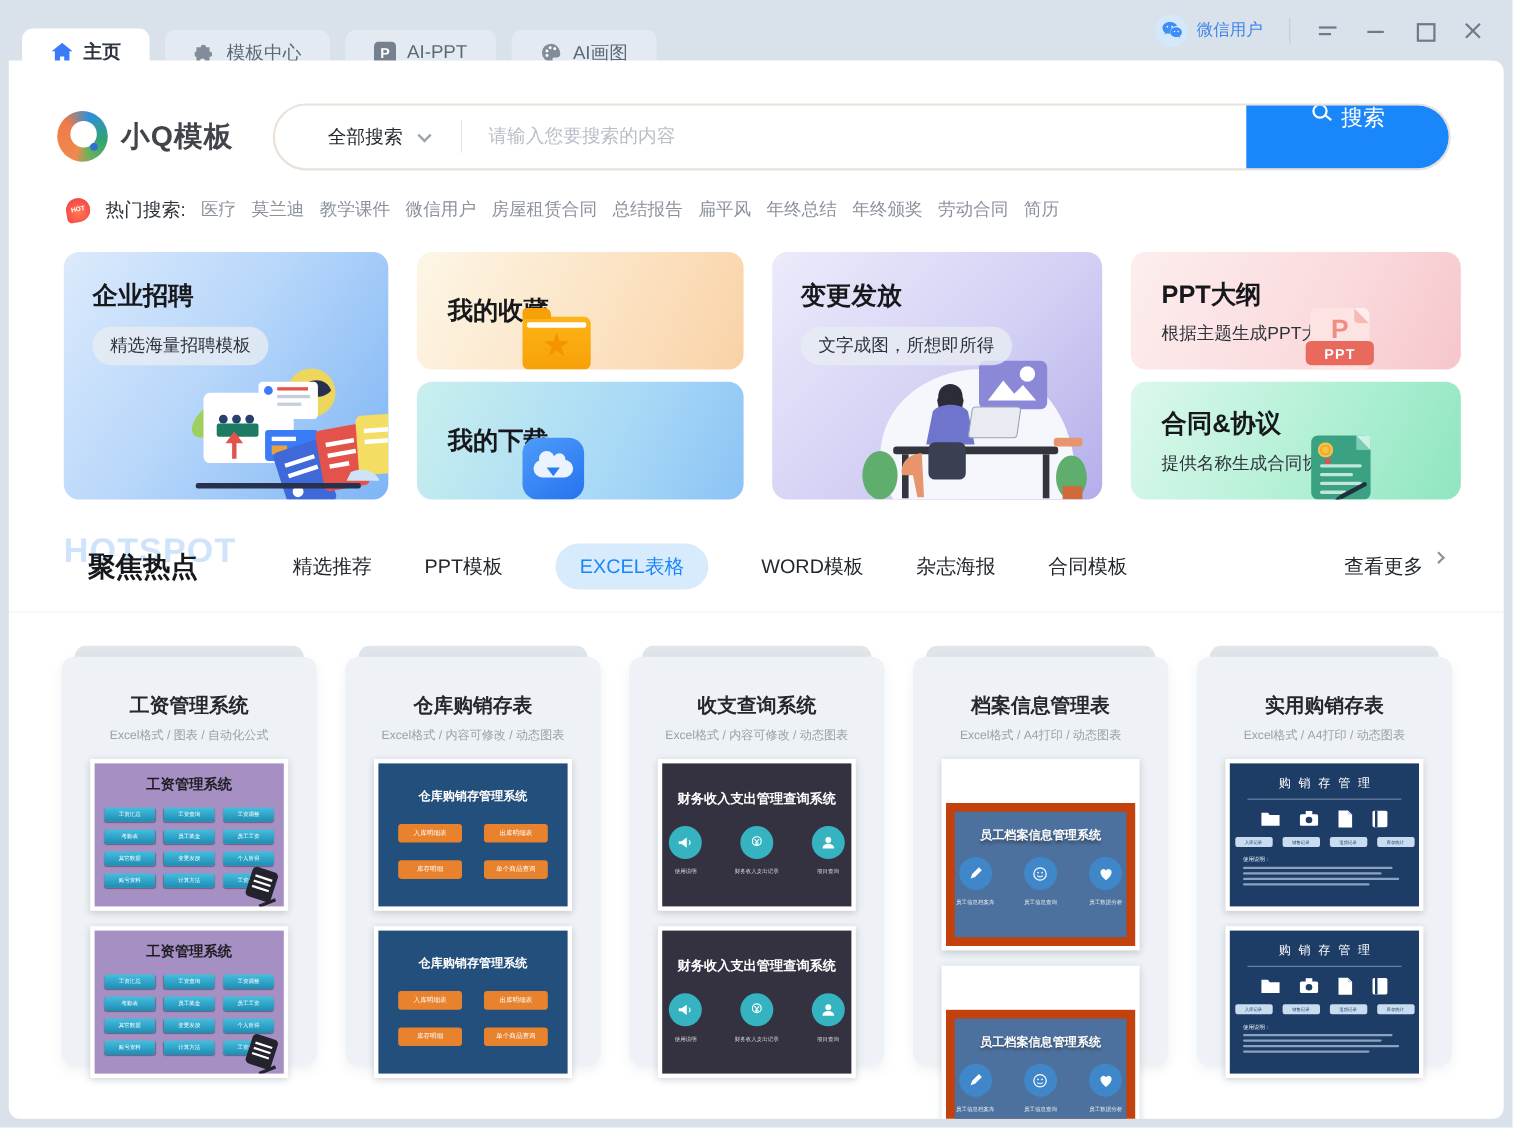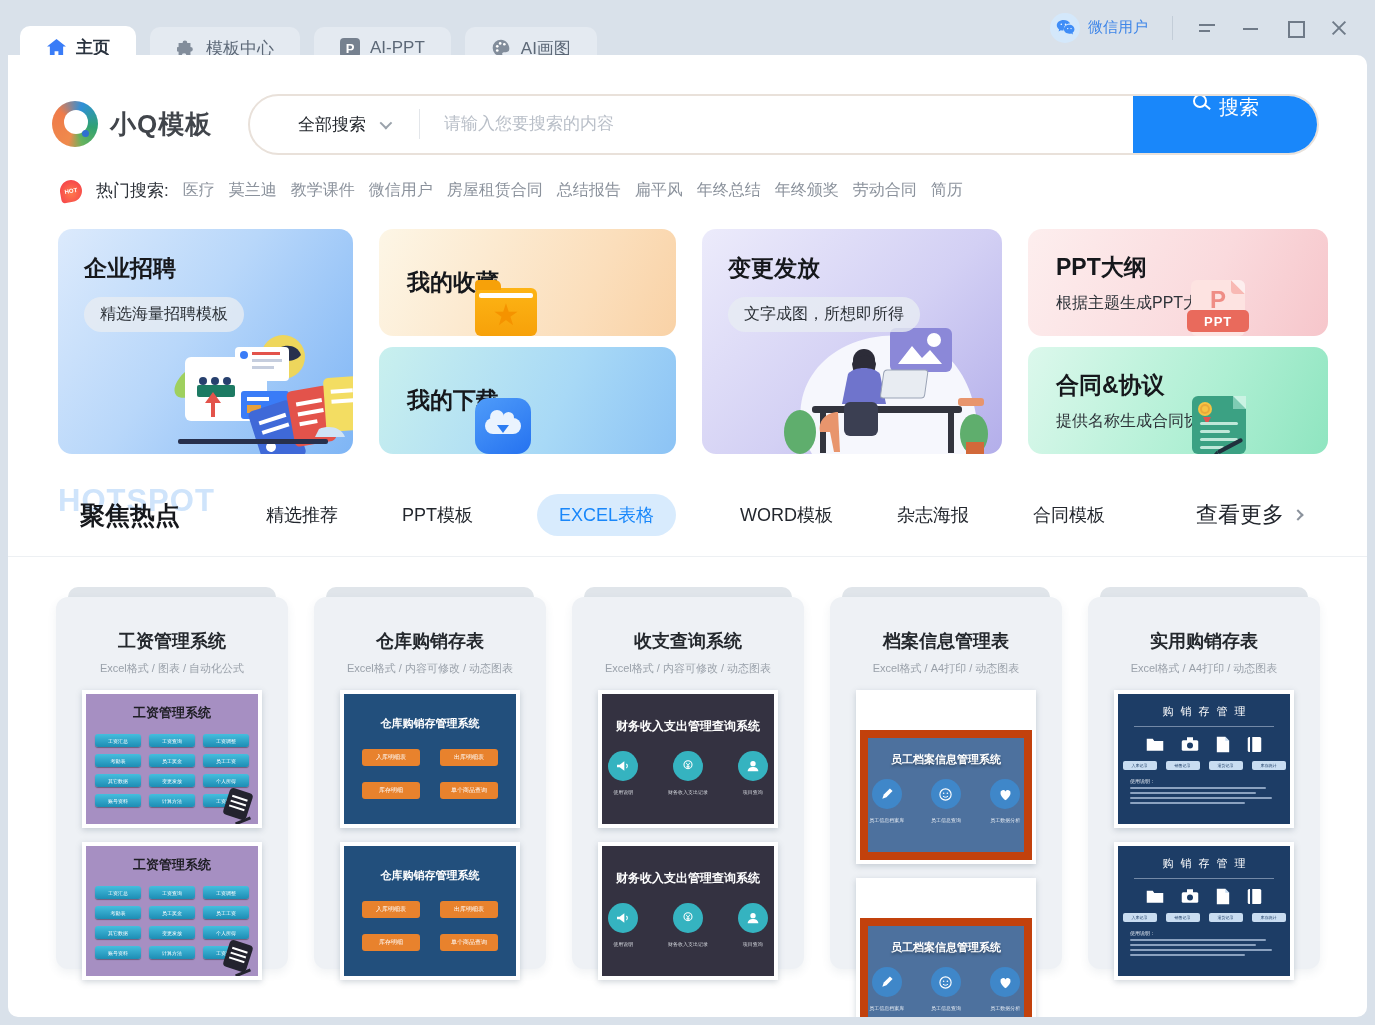--- a/index.html
+++ b/index.html
@@ -105,24 +105,24 @@
   .contract .rib { position:absolute; left:6px; top:6px; width:14px; height:14px; border-radius:50%; background:#f6c344; border:2px solid #fff0; box-shadow:0 0 0 2px #e9a93a inset; }
   .contract .rib::after { content:""; position:absolute; left:3px; top:13px; width:8px; height:8px; background:#e05252; clip-path:polygon(0 0,100% 0,50% 100%); }
   .contract .pen { position:absolute; right:2px; bottom:6px; width:28px; height:4px; background:#20303d; border-radius:2px; transform:rotate(-28deg); }
   .contract .pen::before { content:""; position:absolute; left:-5px; top:0; border-style:solid; border-width:2px 5px 2px 0; border-color:transparent #20303d transparent transparent; }
 
   
   .hs-row { display:flex; align-items:center; margin:36px 48px 0 50px; height:50px; position:relative; }
   .hs-title-wrap { position:relative; width:200px; }
   .hs-watermark { position:absolute; left:0; top:-16px; font-size:31px; font-weight:bold; color:#cfe4fb; letter-spacing:1px; }
   .hs-title { position:relative; font-size:25px; font-weight:bold; color:#16181c; padding-left:22px; }
-  .hs-tabs { display:flex; align-items:center; gap:64px; font-size:18px; color:#23272e; margin-left:8px;justify-content:center; }
+  .hs-tabs { display:flex; align-items:center; gap:48px; font-size:18px; color:#23272e; margin-left:8px;justify-content:center; }
   .hs-tab { cursor:pointer; padding:9px 0; }
   .hs-tab.active { background:#d8ebfd; color:#1987fa; font-weight:normal; padding:9px 22px; border-radius:22px; }
-  .hs-more { position:absolute; right:17px; display:flex; align-items:center; gap:10px; font-size:22px; color:#23272e; cursor:pointer; }
+  .hs-more { position:absolute; right:7px; display:flex; align-items:flex-start; gap:10px; font-size:18px; color:#23272e; cursor:pointer; }
   .chev-right { width:8px; height:8px; border-right:2px solid #8b929c; border-top:2px solid #8b929c; transform:rotate(45deg); }
   .divider { height:1px; background:#edf0f3; margin:16px 0 0 0; }
 
   
   .tpl-row { display:grid; grid-template-columns:repeat(5,232px); gap:26px; margin:30px 0 0 48px; }
   .tpl-wrap { position:relative; padding-top:10px; }
   .tpl-deck { position:absolute; top:0; left:12px; right:12px; height:26px; background:#e0e5ea; border-radius:10px; }
   .tpl-card { position:relative; background:#eef1f5; border-radius:12px; height:372px; box-shadow:0 4px 10px rgba(70,90,110,.08); cursor:pointer; }
   .tpl-title { text-align:center; padding-top:32px; font-size:18px; font-weight:bold; color:#24282d; }
   .tpl-sub { text-align:center; margin-top:8px; font-size:11px; color:#9aa1aa; }

